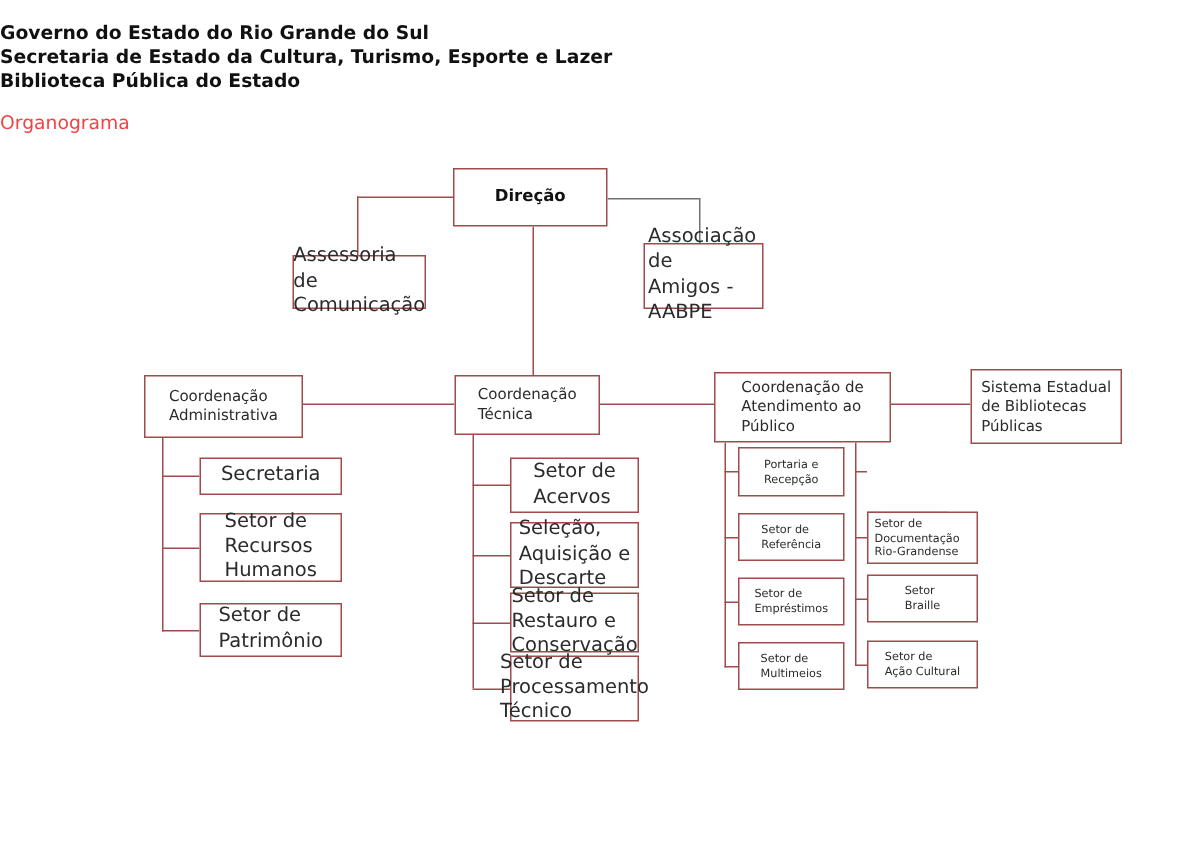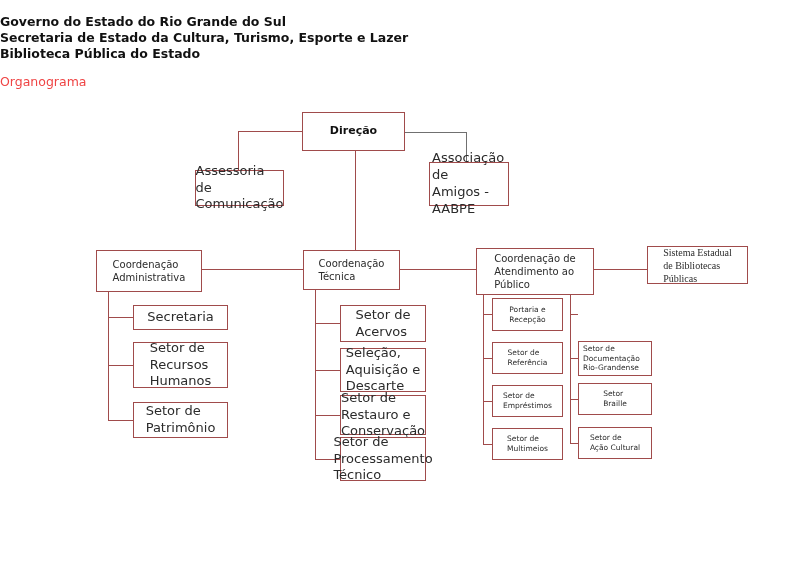--- a/index.html
+++ b/index.html
@@ -77,21 +77,21 @@
 Amigos -
 AABPE</div>
 
   <div class="node f10" style="left:96px;top:250px;width:106px;height:42px;">Coordenação
 Administrativa</div>
   <div class="node f10" style="left:303px;top:250px;width:97px;height:40px;">Coordenação
 Técnica</div>
   <div class="node f10" style="left:476px;top:248px;width:118px;height:47px;">Coordenação de
 Atendimento ao
 Público</div>
-  <div class="node f10" style="left:647px;top:246px;width:101px;height:38px;font-family:Liberation Serif, serif;">Sistema Estadual
+  <div class="node f10" style="left:647px;top:246px;width:101px;height:50px;">Sistema Estadual
 de Bibliotecas
 Públicas</div>
 
   <div class="node f9" style="left:133px;top:305px;width:95px;height:25px;">Secretaria</div>
   <div class="node f9" style="left:133px;top:342px;width:95px;height:46px;">Setor de
 Recursos
 Humanos</div>
   <div class="node f9" style="left:133px;top:402px;width:95px;height:36px;">Setor de
 Patrimônio</div>
 

